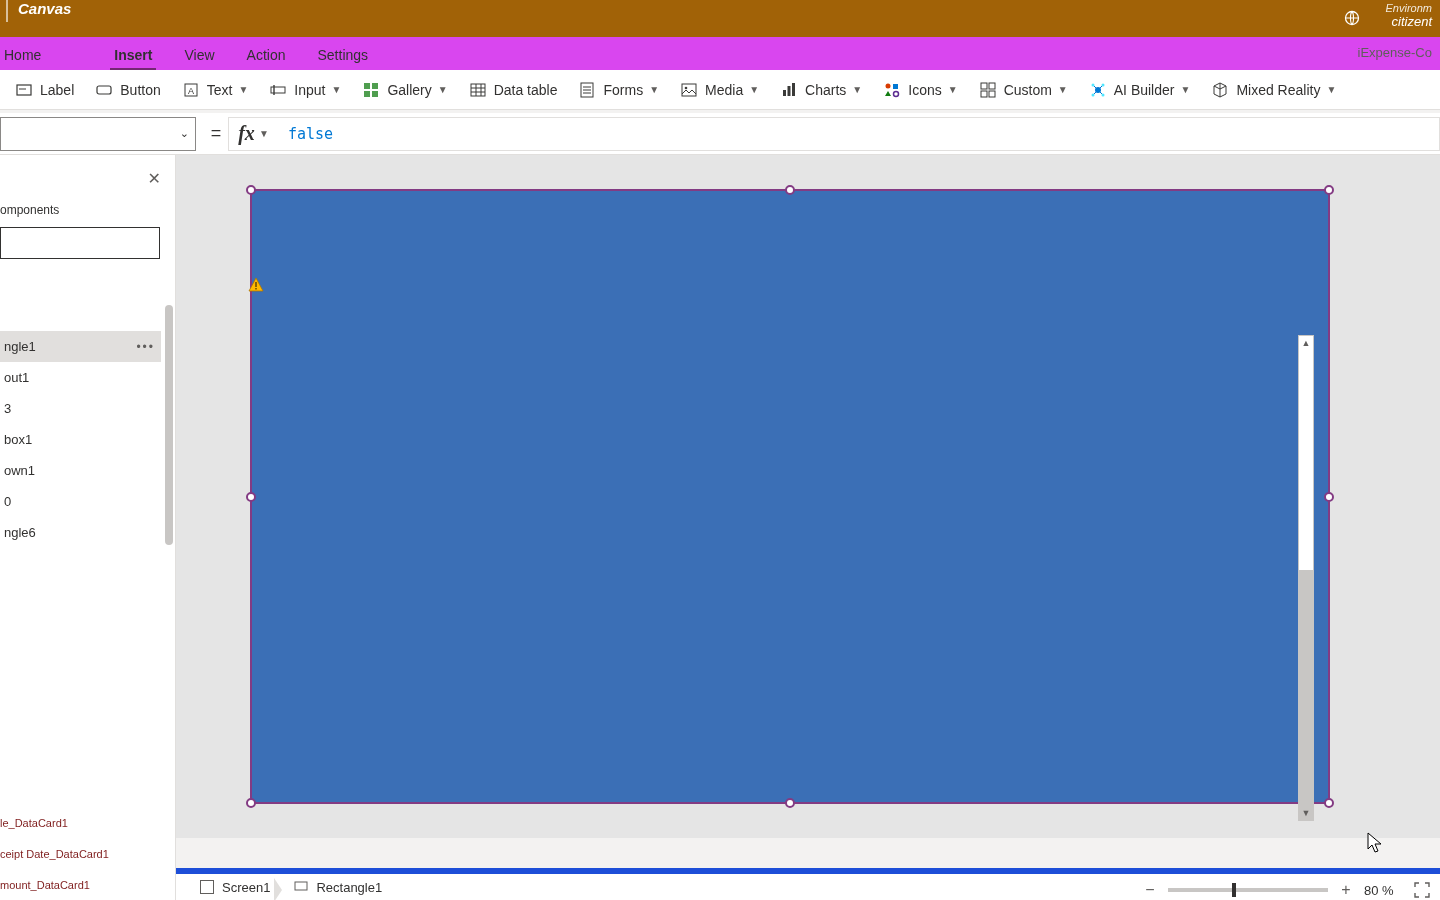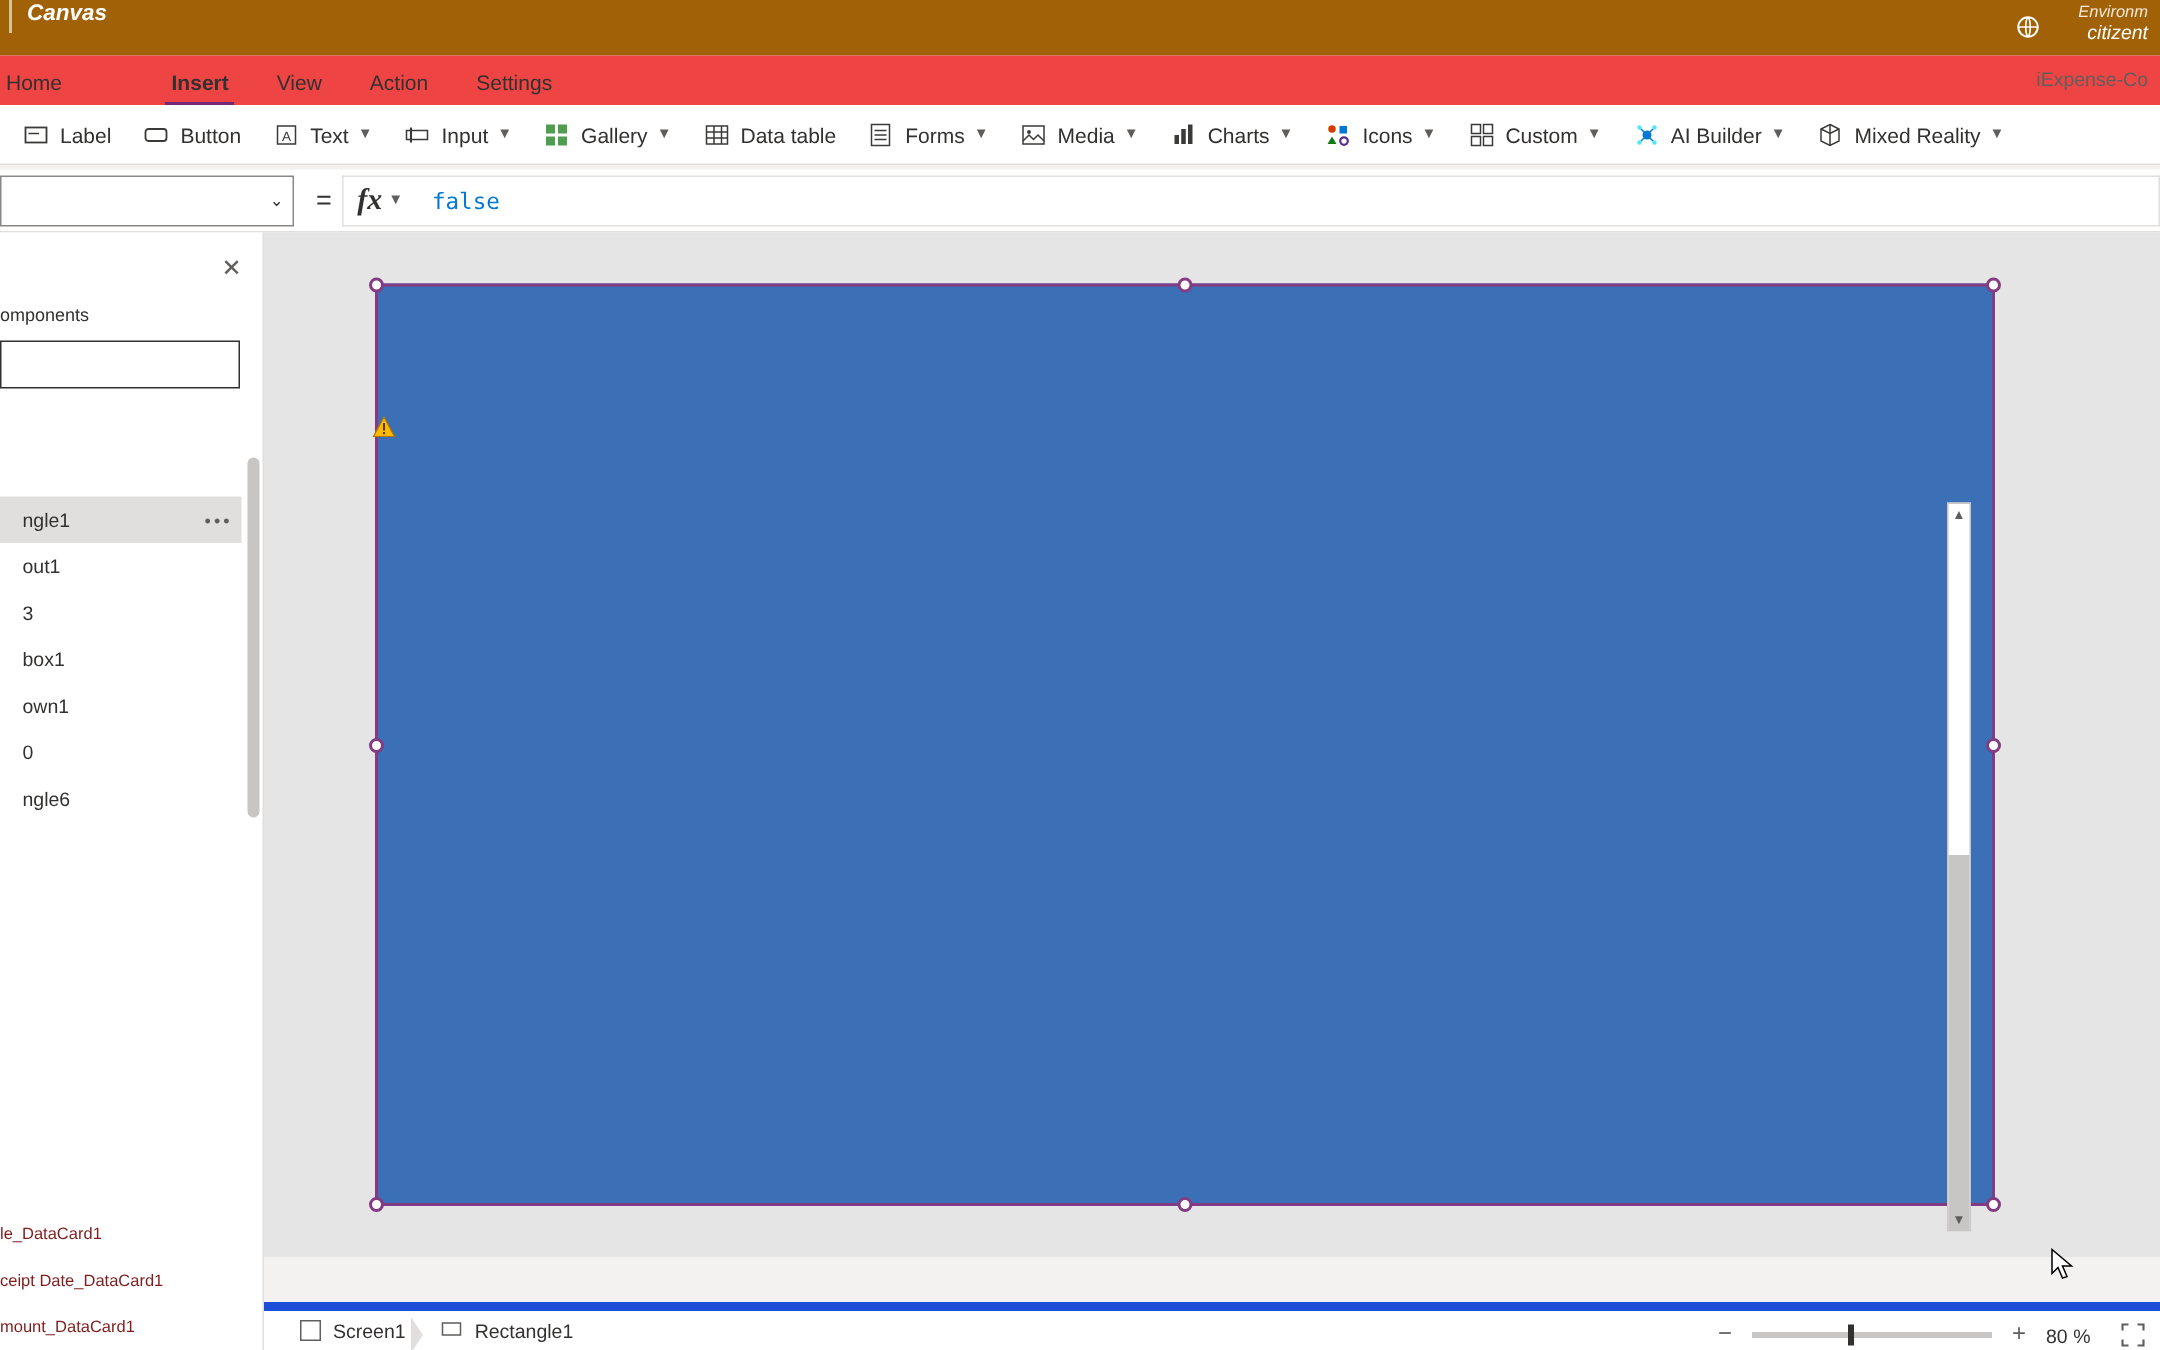--- a/index.html
+++ b/index.html
@@ -15,21 +15,21 @@
 .titlebar .divider { width: 2px; height: 22px; background: rgba(255,255,255,0.6); margin-right: 10px; }
 .titlebar .title { font-size: 15px; font-weight: 600; }
 .titlebar .env { position: absolute; right: 8px; top: 0; text-align: right; font-size: 11px; line-height: 13px; padding-top: 2px; }
 .titlebar .env .env1 { opacity: 0.85; }
 .titlebar .env .env2 { font-size: 13px; }
 .titlebar .env-icon { position: absolute; right: 80px; top: 10px; }
 
 
 .menubar {
   position: absolute; left: 0; top: 37px; width: 1440px; height: 36px;
-  background: #ef4444; display: flex; align-items: center; gap: 24px; padding-left: 0;
+  background: #d946ef; display: flex; align-items: center; gap: 24px; padding-left: 0;
   border-bottom: 1px solid #e1dfdd;
 }
 .menubar .menuitem { font-size: 14px; color: #323130; padding: 8px 4px; cursor: pointer; }
 .menubar .menuitem.active { color: #323130; font-weight: 600; border-bottom: 3px solid #742774; padding-bottom: 5px; margin-left: 41px; }
 
 .filetag { position: absolute; right: 8px; top: 45px; font-size: 13px; color: #605e5c; }
 
 
 .ribbon {
   position: absolute; left: 0; top: 70px; width: 1440px; height: 40px;
@@ -71,21 +71,21 @@
 }
 .leftpanel .close { position: absolute; right: 14px; top: 14px; font-size: 16px; color: #605e5c; cursor: pointer; }
 .leftpanel .tabhdr { position: absolute; left: 0; top: 48px; font-size: 12px; color: #323130; }
 .leftpanel .search {
   position: absolute; left: 0; top: 72px; width: 160px; height: 32px;
   border: 1px solid #323130; background: #fff;
 }
 .treeview { position: absolute; left: 0; top: 176px; right: 14px; }
 .treeview .item {
   height: 31px; display: flex; align-items: center; font-size: 13px; color: #323130;
-  padding-left: 15px; white-space: nowrap; overflow: hidden;
+  padding-left: 4px; white-space: nowrap; overflow: hidden;
 }
 .treeview .item.sel { background: #e1dfdd; }
 .treeview .item .more { margin-left: auto; margin-right: 6px; letter-spacing: 2px; color: #605e5c; font-size: 12px; cursor: pointer; }
 .treebottom { position: absolute; left: 0; bottom: 0; right: 14px; }
 .treebottom .item { height: 31px; display: flex; align-items: center; font-size: 11px; color: #7f1d1d; }
 .scrollthumb { position:absolute; right:2px; top:0; width:8px; height:200px; background:#c8c6c4; border-radius:4px; }
 
 
 .canvas-outer {
   position: absolute; left: 176px; top: 155px; width: 1264px; height: 683px;

